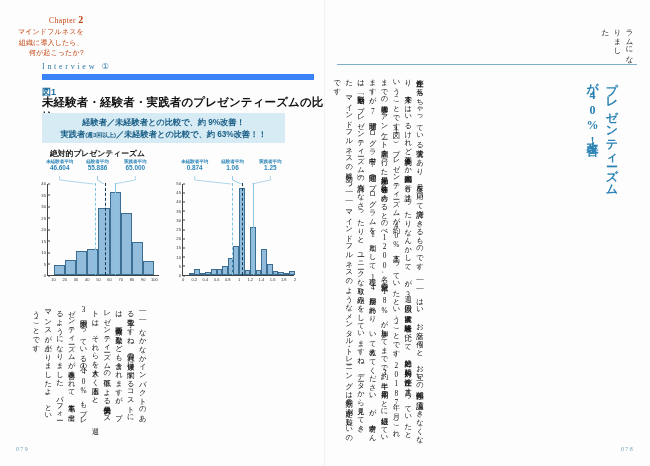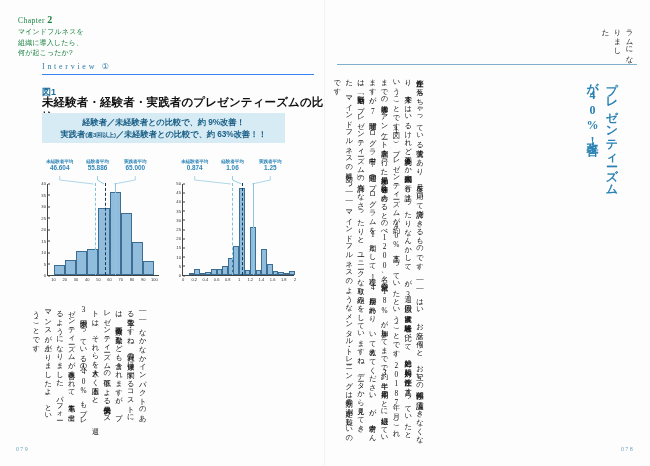--- a/index.html
+++ b/index.html
@@ -19,39 +19,40 @@
   }
   
   .left-page {
     position: absolute; left: 0; top: 0; width: 325px; height: 466px;
   }
   .right-page {
     position: absolute; left: 325px; top: 0; width: 325px; height: 466px;
   }
   .chapter-block {
     position: absolute; left: 18px; top: 12px;
-    color: #15803d;
+    color: #c2410c;
     line-height: 1.5;
+    text-align: right;
   }
   .chapter-line {
     font-size: 7.5px; letter-spacing: .06em;
     font-family: "Liberation Serif", serif;
   }
   .chapter-num { font-size: 10px; font-weight: bold; font-family: "Liberation Serif", serif;}
   .chapter-sub { font-size: 7px; letter-spacing: .02em; }
 
   .interview-label {
     position: absolute; left: 42px; top: 62px;
     width: 272px;
     color: #2d7ba8;
     font-size: 8px;
     letter-spacing: .34em;
     font-family: "Liberation Serif", serif;
     padding-bottom: 3px;
-    border-bottom: 1px solid #3b82f6;
+    border-bottom: 6px solid #3b82f6;
   }
   .fig-num {
     position: absolute; left: 42px; top: 86px;
     color: #1f6f9e; font-size: 9px; font-weight: bold;
   }
   .fig-title {
     position: absolute; left: 42px; top: 95px;
     font-size: 11.5px; font-weight: bold; color: #111;
     letter-spacing: .01em;
   }
@@ -216,20 +217,21 @@
 
     <div class="callout">
       <div class="callout-line">経験者／未経験者との比較で、約 9%改善！</div>
       <div class="callout-line">
         <span>実践者</span><span class="small">(週3回以上)</span><span>／未経験者との比較で、約 63%改善！！</span>
       </div>
     </div>
 
     <div class="charts-row" id="charts-row">
         <div class="chart-box">
+          <div class="chart-caption">絶対的プレゼンティーズム</div>
           <div class="avg-legend">
             <div class="avg-item" style="left: 29.7px;">
               <span class="lbl">未経験者平均</span>
               <span class="val">46.604</span>
             </div>
             <div class="avg-item" style="left: 67.5px;">
               <span class="lbl">経験者平均</span>
               <span class="val">55.886</span>
             </div>
             <div class="avg-item" style="left: 105.3px;">

